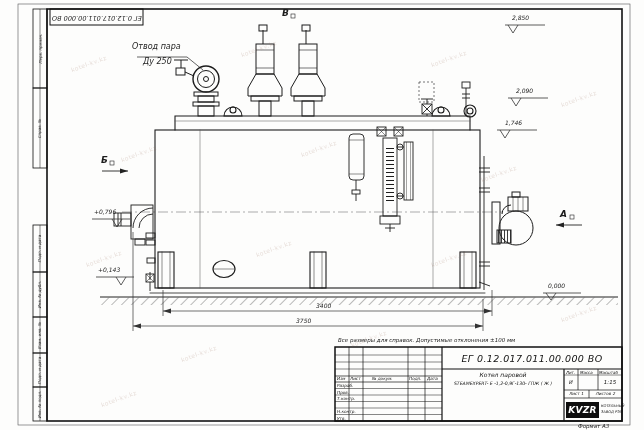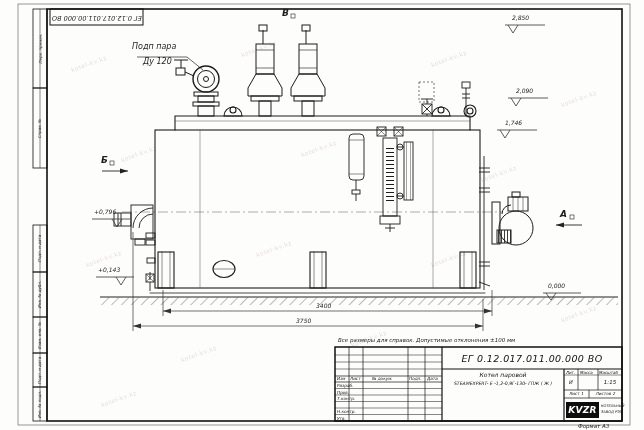--- a/index.html
+++ b/index.html
@@ -304,22 +304,22 @@
 <div class="vcell" style="left:33px;top:317px;width:14px;height:36px">
       <span>Взам. инв. №</span>
     </div>
 <div class="vcell" style="left:33px;top:353px;width:14px;height:34px">
       <span>Подп. и дата</span>
     </div>
 <div class="vcell" style="left:33px;top:387px;width:14px;height:34px">
       <span>Инв. № подл.</span>
     </div>
 
-<span class="t" style="left:132px;top:43px;font-size:8px;">Подп пара</span>
-<span class="t" style="left:143px;top:58px;font-size:8px;">Ду 120</span>
+<span class="t" style="left:132px;top:43px;font-size:8px;">Отвод пара</span>
+<span class="t" style="left:143px;top:58px;font-size:8px;">Ду 250</span>
 <span class="t" style="left:282px;top:9px;font-size:9px;font-weight:bold;">В</span>
 <span class="t" style="left:101px;top:156px;font-size:9px;font-weight:bold;">Б</span>
 <span class="t" style="left:560px;top:210px;font-size:9px;font-weight:bold;">А</span>
 
 <span class="t" style="left:512px;top:15px;font-size:6px;">2,850</span>
 <span class="t" style="left:516px;top:88px;font-size:6px;">2,090</span>
 <span class="t" style="left:505px;top:120px;font-size:6px;">1,746</span>
 <span class="t" style="left:94px;top:209px;font-size:6px;">+0,796</span>
 <span class="t" style="left:98px;top:267px;font-size:6px;">+0,143</span>
 <span class="t" style="left:548px;top:283px;font-size:6px;">0,000</span>

